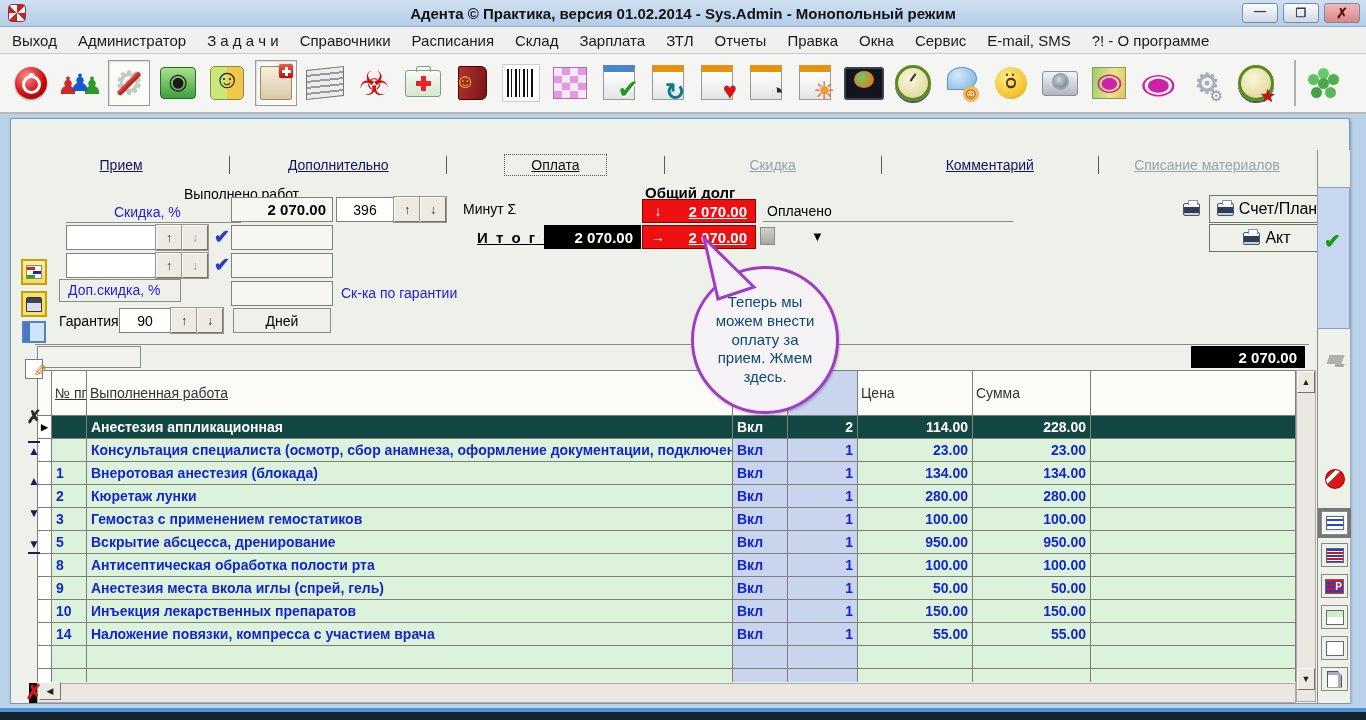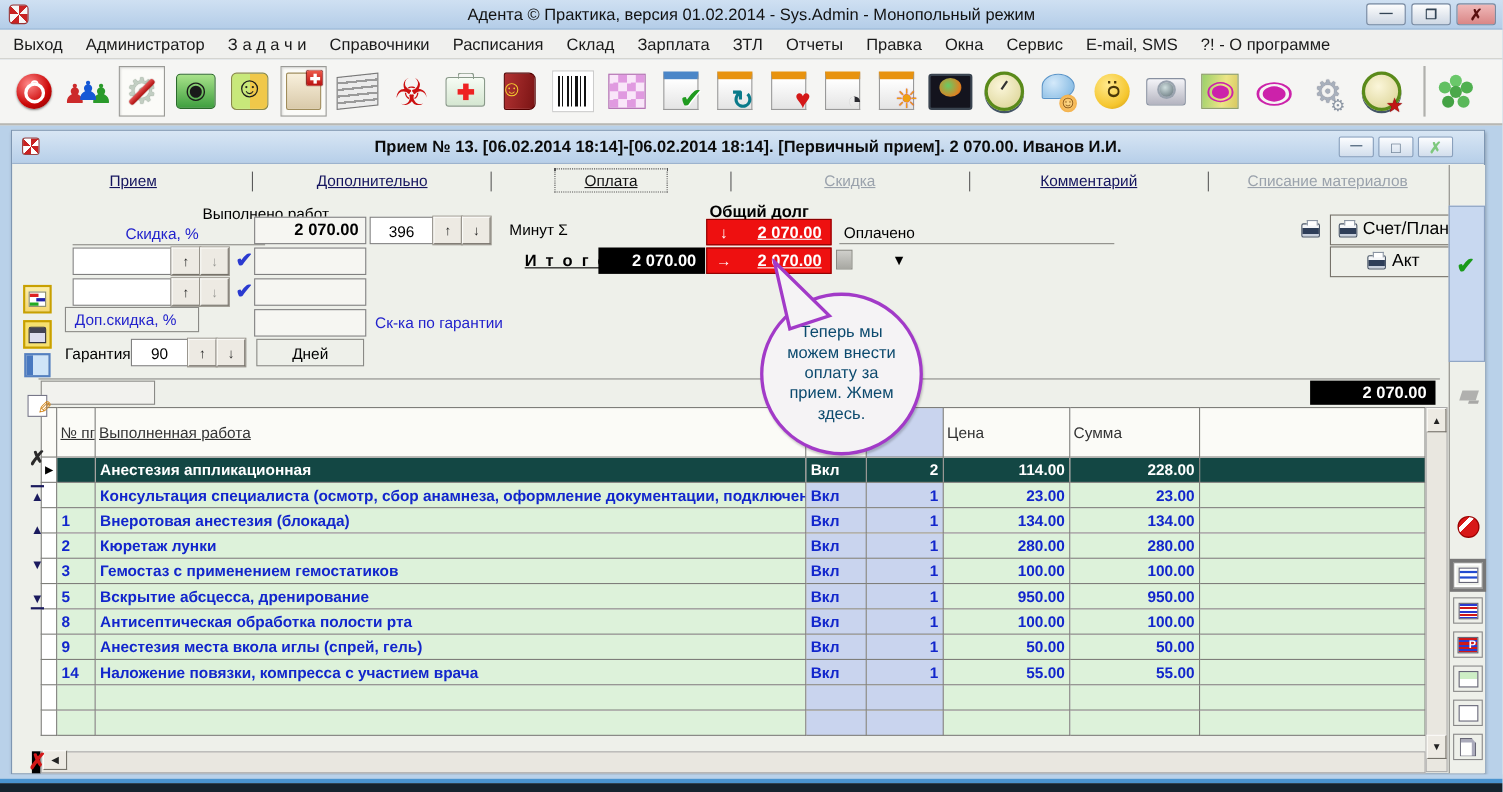--- a/index.html
+++ b/index.html
@@ -7,21 +7,21 @@
   body { font-family:"Liberation Sans", sans-serif; background:#b9d1e9; position:relative; }
   #app { position:absolute; inset:0; width:1366px; height:720px; }
 
   
   .titlebar { position:absolute; left:0; top:0; width:1366px; height:27px;
     background:linear-gradient(#cfe0f2,#b4cde8); border-bottom:1px solid #8fb0d0;
     display:flex; align-items:center; }
   .appicon { position:absolute; left:8px; top:4px; width:18px; height:18px;
     background:conic-gradient(#c92222 0 45deg,#f6f6f6 0 90deg,#c92222 0 135deg,#f6f6f6 0 180deg,#c92222 0 225deg,#f6f6f6 0 270deg,#c92222 0 315deg,#f6f6f6 0 360deg);
     border-radius:4px; border:1px solid #933; }
-  .wtitle { width:100%; text-align:center; font-size:15px; font-weight:normal; color:#111; }
+  .wtitle { width:100%; text-align:center; font-size:15px; font-weight:bold; color:#111; }
   .winbtns { position:absolute; right:6px; top:3px; display:flex; gap:5px; }
   .wbtn { width:36px; height:20px; border:1px solid #7a8aa0; border-radius:3px;
     background:linear-gradient(#fdfdfd,#cfd8e4); display:flex; align-items:center; justify-content:center;
     font-size:12px; font-weight:bold; color:#345; }
   .wbtn.close { background:linear-gradient(#f0b9b9,#d98686); color:#5a1010; }
   .glyph-min::before { content:"—"; margin-top:-4px; }
   .glyph-restore::before { content:"❐"; }
   .glyph-x::before { content:"✗"; font-size:14px; }
 
   
@@ -308,29 +308,20 @@
       <span class="tbi ic-camera"></span>
       <span class="tbi ic-peye"></span>
       <span class="tbi ic-eye"></span>
       <span class="tbi ic-gears"></span>
       <span class="tbi ic-astar"></span>
       <span class="tbi ic-icq"></span>
     </div>
 
   <div class="innerwin">
 
-    <div class="ititlebar">
-      <span class="pin"></span>
-      <span class="ititle">Прием № 13. [06.02.2014 18:14]-[06.02.2014 18:14]. [Первичный прием]. 2 070.00. Иванов И.И.</span>
-      <span class="iwinbtns">
-        <span class="iwbtn glyph-min"></span>
-        <span class="iwbtn glyph-sq"></span>
-        <span class="iwbtn close glyph-x"></span>
-      </span>
-    </div>
 
     <div class="tabs">
         <div class="tab normal"><span>Прием</span></div>
         <div class="tab normal"><span>Дополнительно</span></div>
         <div class="tab active"><span>Оплата</span></div>
         <div class="tab disabled"><span>Скидка</span></div>
         <div class="tab normal"><span>Комментарий</span></div>
         <div class="tab disabled"><span>Списание материалов</span></div>
       </div>
     <span class="tabclose"></span>
@@ -518,20 +509,30 @@
               <td class="num">9</td>
               <td class="name">Анестезия места вкола иглы (спрей, гель)</td>
               <td class="incl">Вкл</td>
               <td class="qty">1</td>
               <td class="price">50.00</td>
               <td class="sum">50.00</td>
               <td class="extra"></td>
             </tr>
             <tr>
               <td class="sel"></td>
+              <td class="num">10</td>
+              <td class="name">Инъекция лекарственных препаратов</td>
+              <td class="incl">Вкл</td>
+              <td class="qty">1</td>
+              <td class="price">150.00</td>
+              <td class="sum">150.00</td>
+              <td class="extra"></td>
+            </tr>
+            <tr>
+              <td class="sel"></td>
               <td class="num">14</td>
               <td class="name">Наложение повязки, компресса с участием врача</td>
               <td class="incl">Вкл</td>
               <td class="qty">1</td>
               <td class="price">55.00</td>
               <td class="sum">55.00</td>
               <td class="extra"></td>
             </tr>
             <tr>
               <td class="sel"></td>

